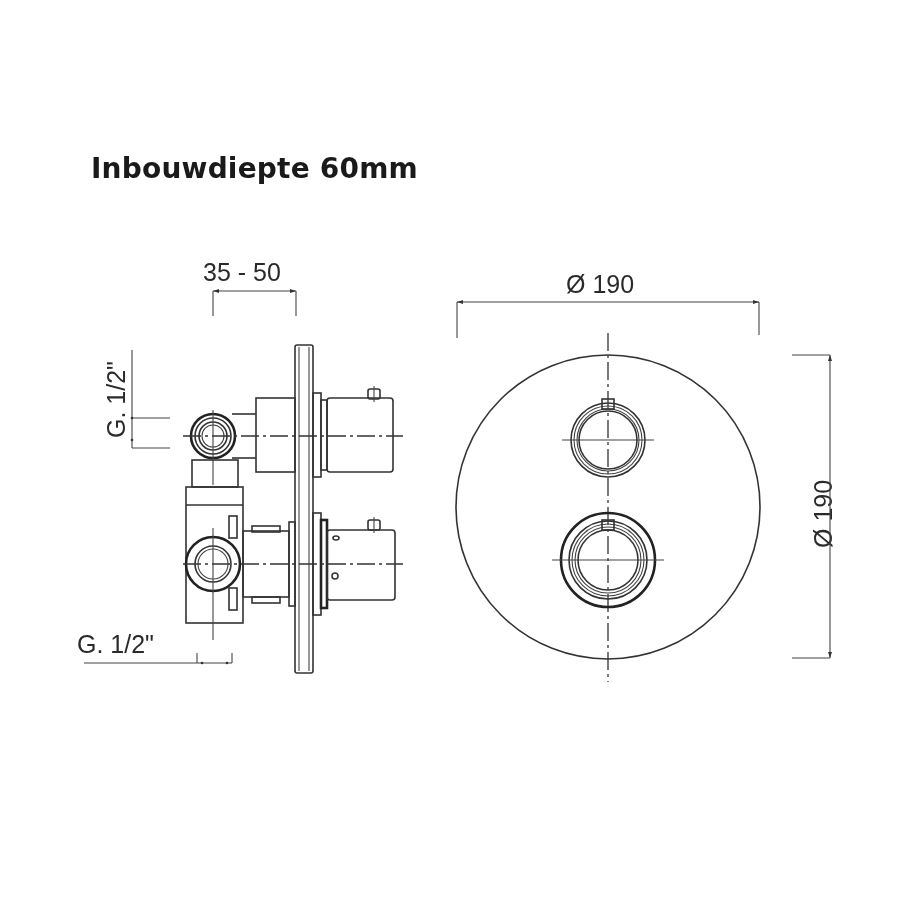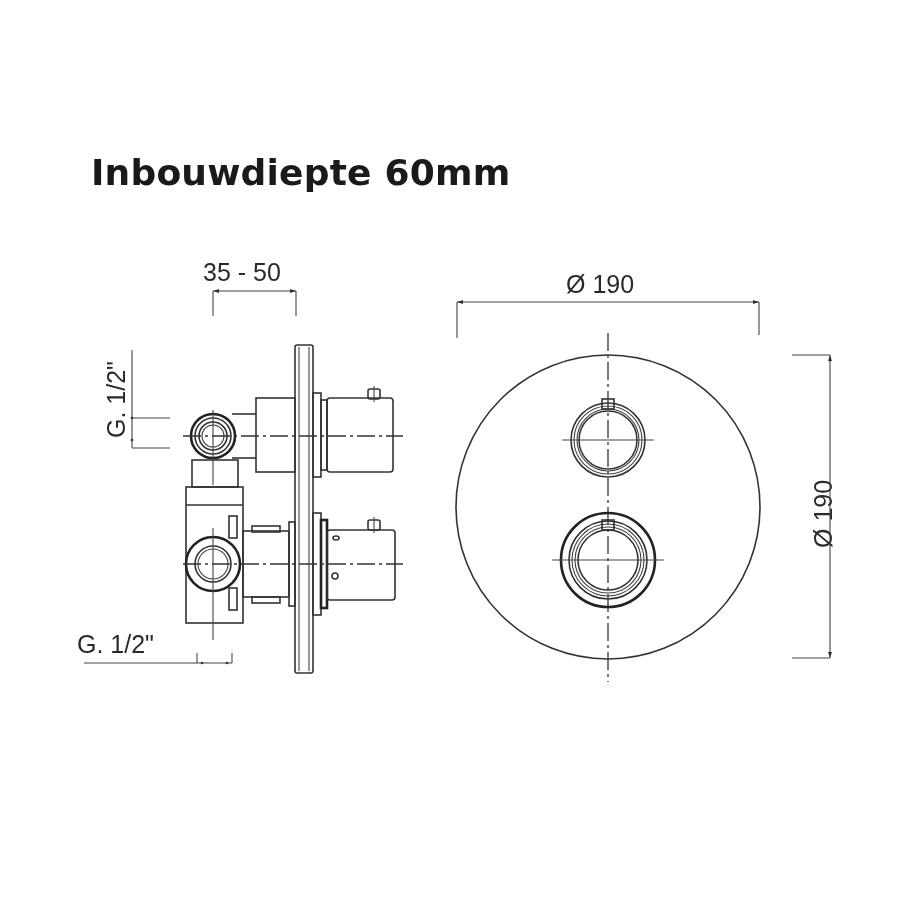--- a/index.html
+++ b/index.html
@@ -1,20 +1,20 @@
 <!DOCTYPE html>
 <html><head>
   <meta charset="utf-8">
   <style>
     html, body { margin: 0; padding: 0; background: #ffffff; }
     body { width: 900px; height: 900px; position: relative; overflow: hidden; }
     .title {
       position: absolute; left: 91px; top: 152px;
       font-family: "DejaVu Sans", sans-serif; font-weight: bold;
-      font-size: 36px; color: #1a1a1a; letter-spacing: 0.2px;
+      font-size: 28px; color: #1a1a1a; letter-spacing: 0.2px;
     }
     svg.drawing { position: absolute; left: 0; top: 0; }
     .dim-text {
       font-family: "Liberation Sans", sans-serif; font-size: 25px; fill: #2a2a2a;
     }
     .ln { stroke: #333; stroke-width: 1.6; fill: none; }
     .thin { stroke: #444; stroke-width: 1.1; fill: none; }
     .thick { stroke: #222; stroke-width: 2.6; fill: none; }
     .center { stroke: #333; stroke-width: 1.3; fill: none; stroke-dasharray: 18 4 3 4; }
   </style>

